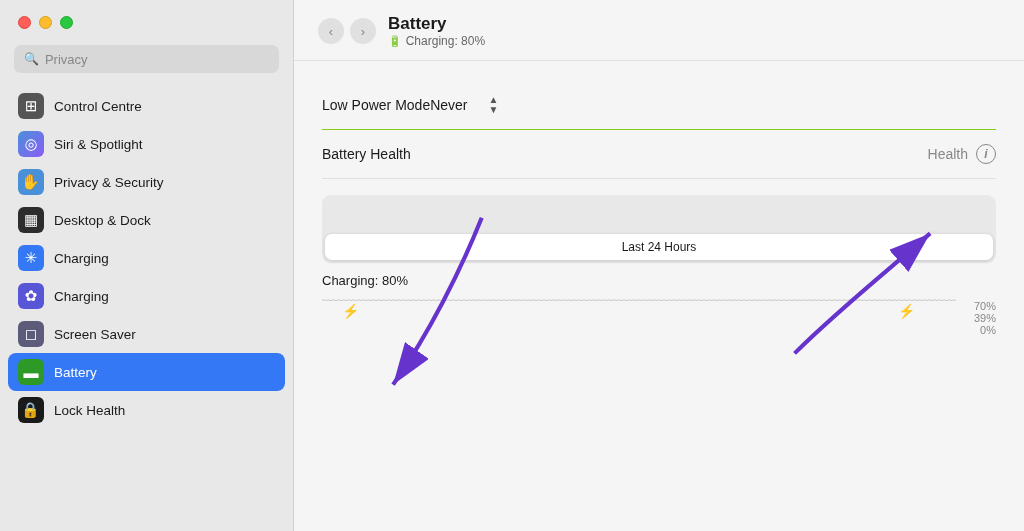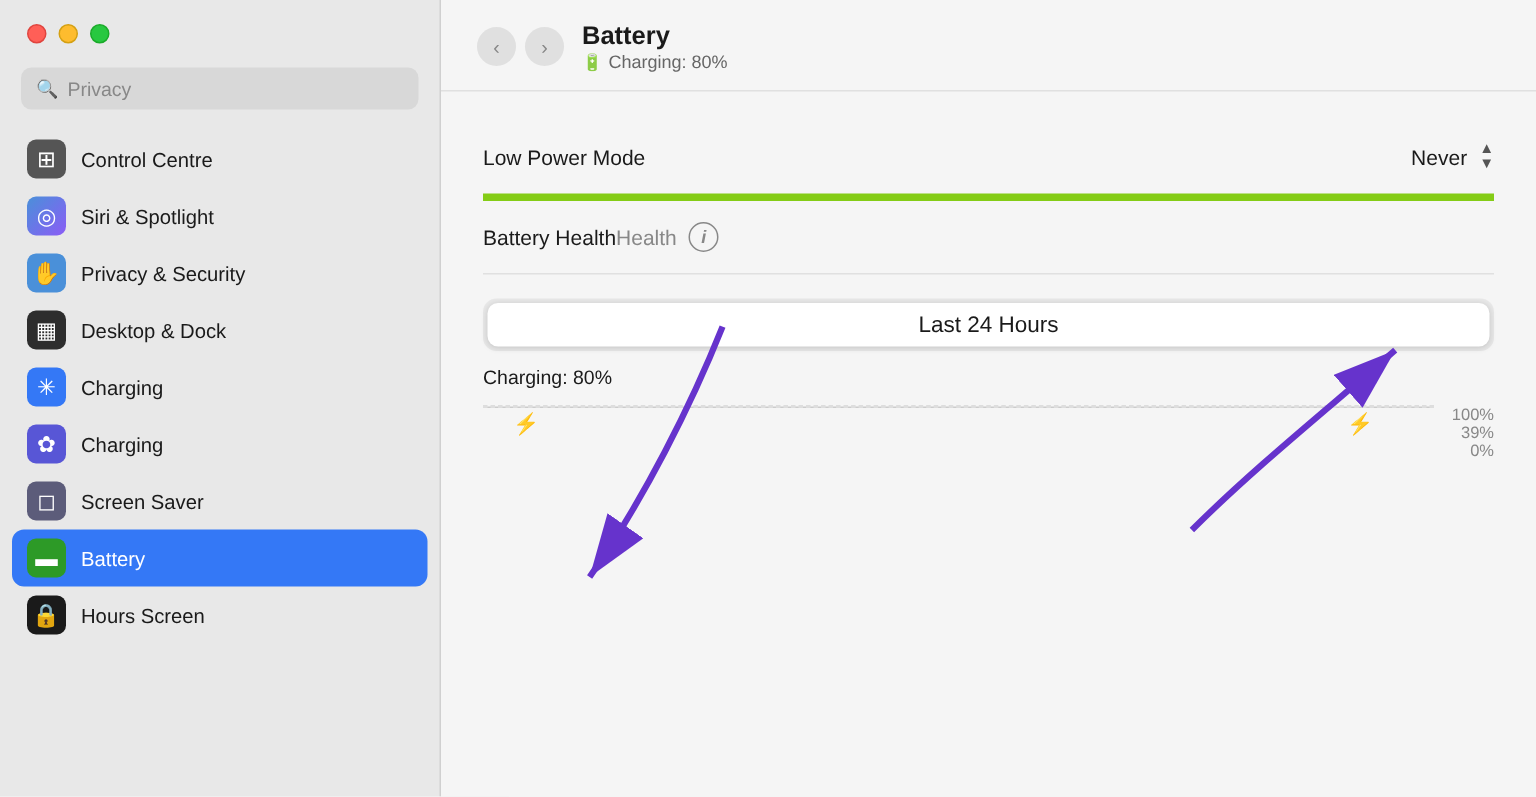--- a/index.html
+++ b/index.html
@@ -174,50 +174,50 @@
       flex: 1;
       padding: 20px 28px;
       overflow-y: auto;
       position: relative;
     }
 
     
     .setting-row {
       display: flex;
       align-items: center;
-      justify-content: space-between;
       padding: 14px 0;
-      border-bottom: 5px solid #84cc16;
+      border-bottom: 1px solid #84cc16;
     }
 
     .setting-label {
       font-size: 14px;
       color: #1a1a1a;
     }
 
     .setting-value {
       display: flex;
       align-items: center;
-      gap: 8px;
+      gap: 21px;
       font-size: 14px;
       color: #1a1a1a;
     }
 
     .stepper-arrows {
       display: flex;
       flex-direction: column;
       font-size: 10px;
       color: #555;
       line-height: 1;
     }
 
     
     .battery-health-row {
       display: flex;
       align-items: center;
+      justify-content: space-between;
       padding: 14px 0;
       border-bottom: 1px solid #e0e0e0;
     }
 
     .battery-health-label {
       font-size: 14px;
       font-weight: 500;
       color: #1a1a1a;
     }
 
@@ -254,24 +254,25 @@
       background: #e8e8e8;
       border-radius: 9px;
       padding: 3px;
       width: 100%;
     }
 
     .time-tab {
       flex: 1;
       text-align: center;
       padding: 6px 16px;
-      font-size: 15px;
+      font-size: 12px;
       border-radius: 7px;
       cursor: pointer;
       color: #1a1a1a;
+      margin-top: 36px;
     }
 
     .time-tab.active {
       background: white;
       box-shadow: 0 1px 4px rgba(0,0,0,0.15);
       font-weight: 500;
     }
 
     .charging-status {
       font-size: 13px;
@@ -420,21 +421,21 @@
     <div class="sidebar-item">
       <div class="item-icon icon-screensaver">◻</div>
       <span>Screen Saver</span>
     </div>
     <div class="sidebar-item active">
       <div class="item-icon icon-battery">▬</div>
       <span>Battery</span>
     </div>
     <div class="sidebar-item">
       <div class="item-icon icon-lockscreen">🔒</div>
-      <span>Hours Screen</span>
+      <span>Lock Health</span>
     </div>
   </div>
 </div>
 
 <div class="main-content">
 
   <div class="main-header">
     <div class="nav-buttons">
       <button class="nav-btn">‹</button>
       <button class="nav-btn">›</button>
@@ -827,21 +828,21 @@
               <div class="top-portion" style="height: 10%; background: rgb(158, 245, 176); border-radius: 1px 1px 0px 0px;"></div>
               <div class="bottom-portion" style="height: 32%; background: rgb(48, 209, 88);"></div>
             </div>
             <div class="chart-bar-wrapper" style="height: 100%; display: flex; flex-direction: column; justify-content: flex-end; flex: 1 1 0%; min-width: 2px;">
               <div class="top-portion" style="height: 8%; background: rgb(158, 245, 176); border-radius: 1px 1px 0px 0px;"></div>
               <div class="bottom-portion" style="height: 33%; background: rgb(48, 209, 88);"></div>
             </div>
           </div>
 
         <div class="chart-y-labels">
-          <span>100%</span>
+          <span>70%</span>
           <span>39%</span>
           <span>0%</span>
         </div>
       </div>
 
       <div class="chart-bottom-indicators">
         <span class="lightning-left">⚡</span>
         <span class="lightning-right">⚡</span>
       </div>
     </div>

